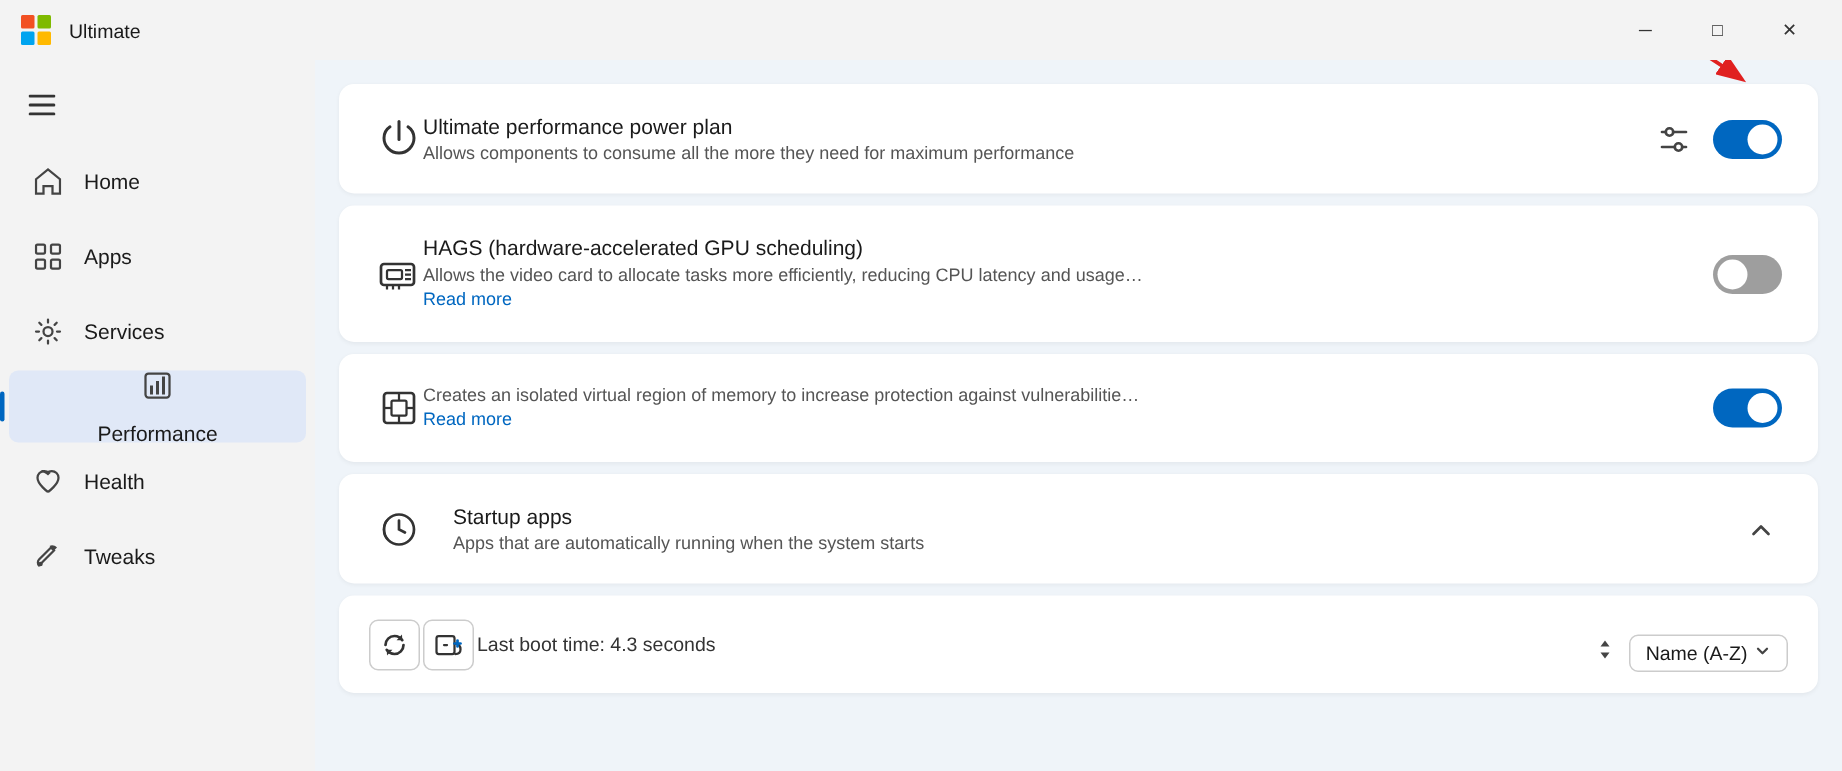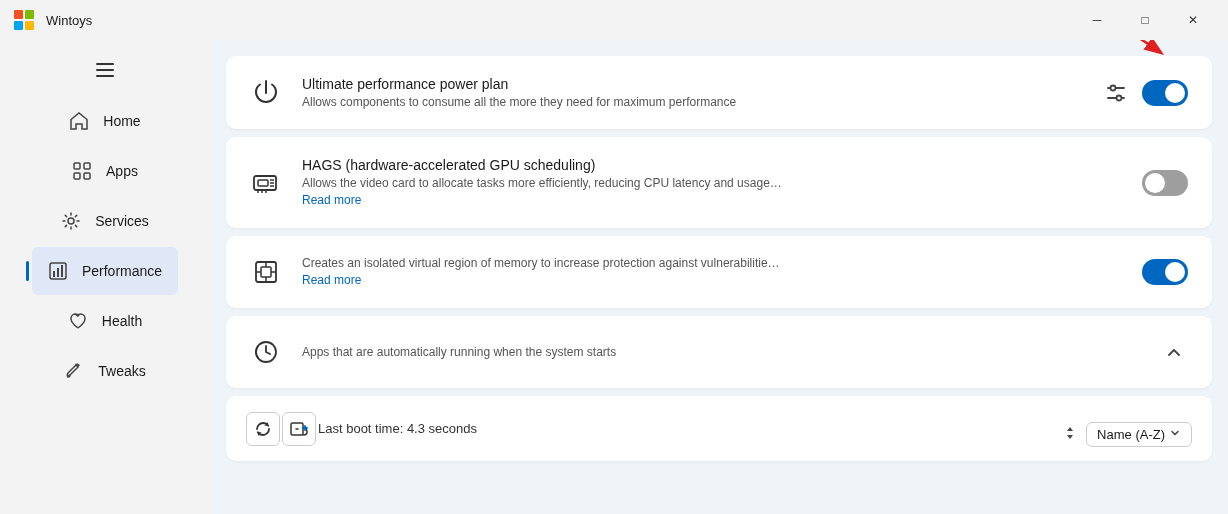--- a/index.html
+++ b/index.html
@@ -66,21 +66,20 @@
     }
 
     
     .sidebar {
       width: 210px;
       background: #f3f3f3;
       flex-shrink: 0;
       display: flex;
       flex-direction: column;
       padding: 8px 0;
-      align-items: center;
     }
     .sidebar-menu-btn {
       width: 40px;
       height: 36px;
       border: none;
       background: transparent;
       cursor: pointer;
       display: flex;
       align-items: center;
       justify-content: center;
@@ -97,20 +96,21 @@
       cursor: pointer;
       border-radius: 6px;
       margin: 1px 6px;
       color: #1a1a1a;
       font-size: 14px;
       position: relative;
     }
     .sidebar-item.active {
       background: #e0e8f7;
       font-weight: 500;
+      flex-direction: column;
     }
     .sidebar-item.active::before {
       content: '';
       position: absolute;
       left: -6px;
       top: 50%;
       transform: translateY(-50%);
       width: 3px;
       height: 20px;
       background: #0067c0;
@@ -137,21 +137,20 @@
       gap: 8px;
     }
 
     
     .card {
       background: white;
       border-radius: 10px;
       padding: 20px 24px;
       display: flex;
       align-items: center;
-      gap: 20px;
       box-shadow: 0 1px 3px rgba(0,0,0,0.05);
       position: relative;
     }
     .card-icon {
       width: 32px;
       height: 32px;
       flex-shrink: 0;
       color: #333;
       display: flex;
       align-items: center;
@@ -318,21 +317,21 @@
 <div class="title-bar">
   <div class="title-bar-left">
     <div class="app-logo">
       <div class="logo-square">
         <div class="logo-red"></div>
         <div class="logo-green"></div>
         <div class="logo-blue"></div>
         <div class="logo-yellow"></div>
       </div>
     </div>
-    <span class="app-title">Wintoys</span>
+    <span class="app-title">Ultimate</span>
   </div>
   <div class="title-bar-controls">
     <button class="title-btn">─</button>
     <button class="title-btn">□</button>
     <button class="title-btn close">✕</button>
   </div>
 </div>
 
 <div class="main-layout">
 
@@ -494,20 +493,21 @@
     <div class="startup-card">
       <div class="card-icon">
         <svg width="28" height="28" viewBox="0 0 28 28" fill="none">
           <circle cx="14" cy="14" r="10" stroke="#333" stroke-width="1.8" fill="none"></circle>
           <path d="M14 8v6l4 2" stroke="#333" stroke-width="1.8" stroke-linecap="round"></path>
           <path d="M6 20 Q4 18 4 14" stroke="#333" stroke-width="1.5" stroke-linecap="round" fill="none"></path>
           <path d="M4 14 Q4 10 6 8" stroke="#333" stroke-width="1.5" stroke-linecap="round" fill="none"></path>
         </svg>
       </div>
       <div class="startup-card-content">
+        <div class="card-title">Startup apps</div>
         <div class="card-desc">Apps that are automatically running when the system starts</div>
       </div>
       <button class="collapse-btn">
         <svg width="18" height="18" viewBox="0 0 18 18" fill="none">
           <path d="M4 12L9 7L14 12" stroke="#444" stroke-width="1.8" stroke-linecap="round" stroke-linejoin="round"></path>
         </svg>
       </button>
     </div>
 
     <div class="footer-bar">

